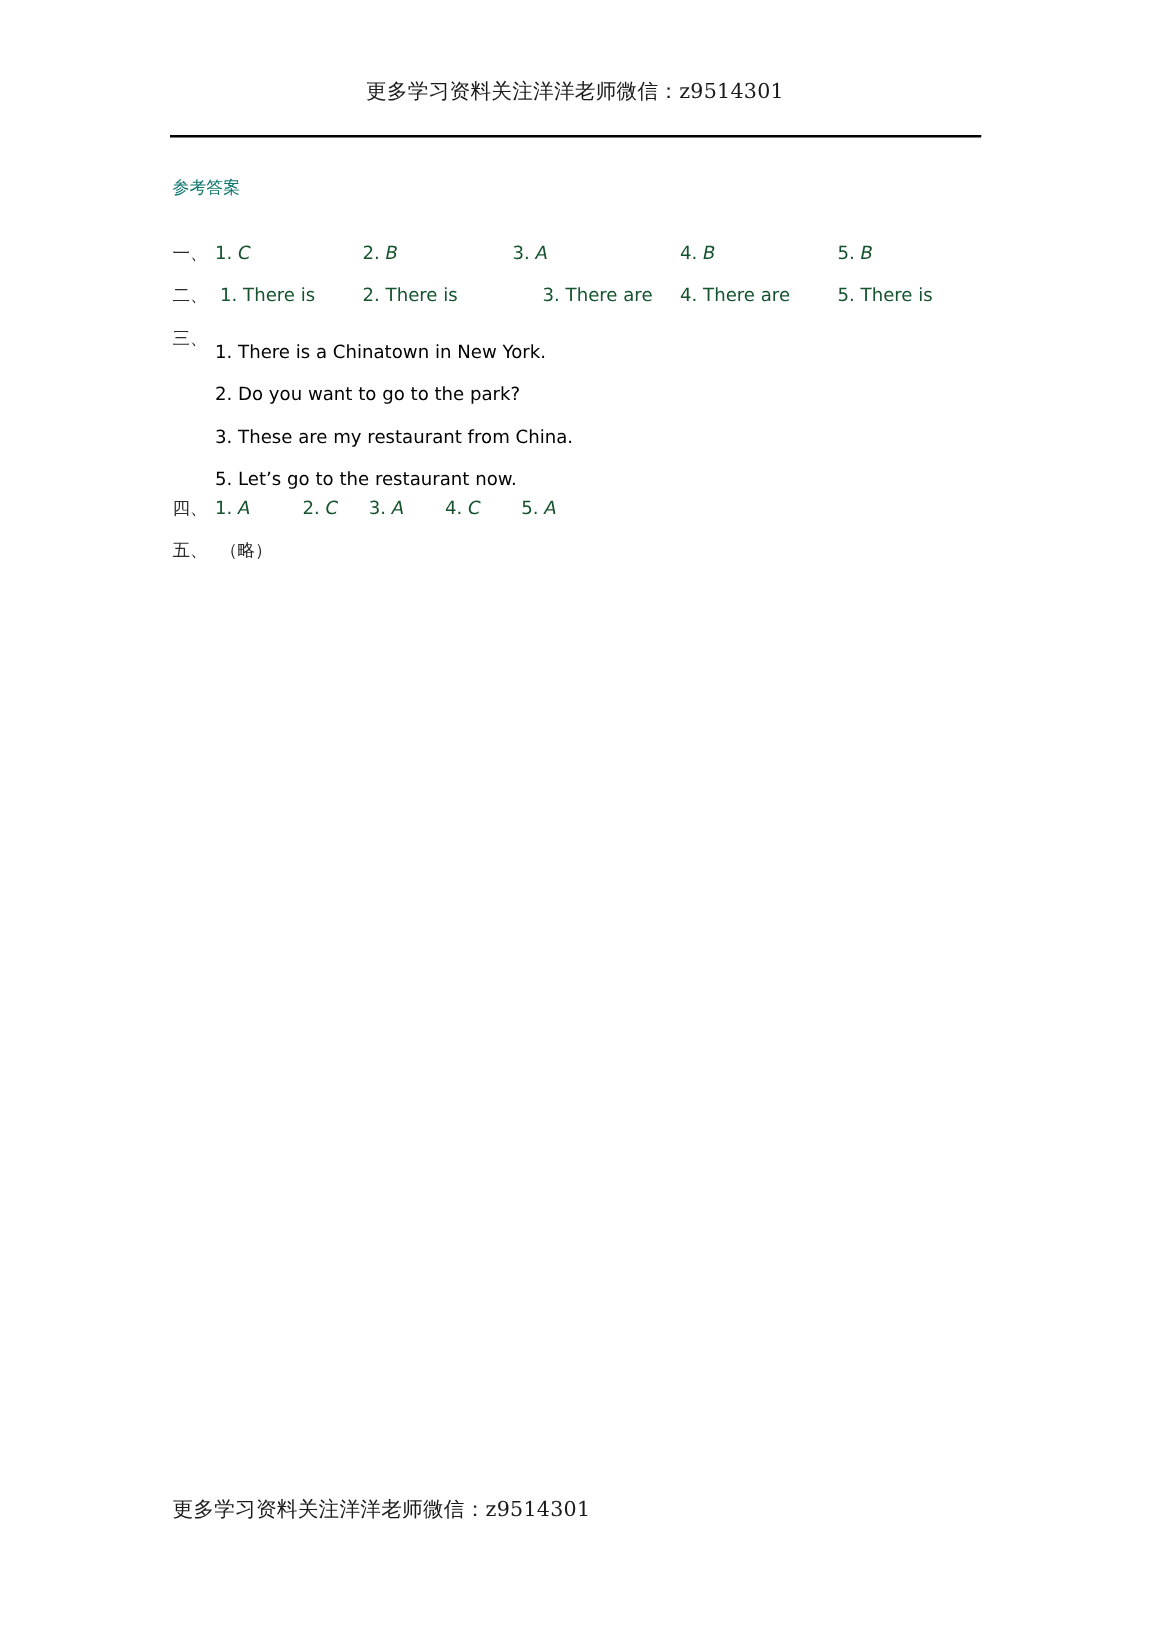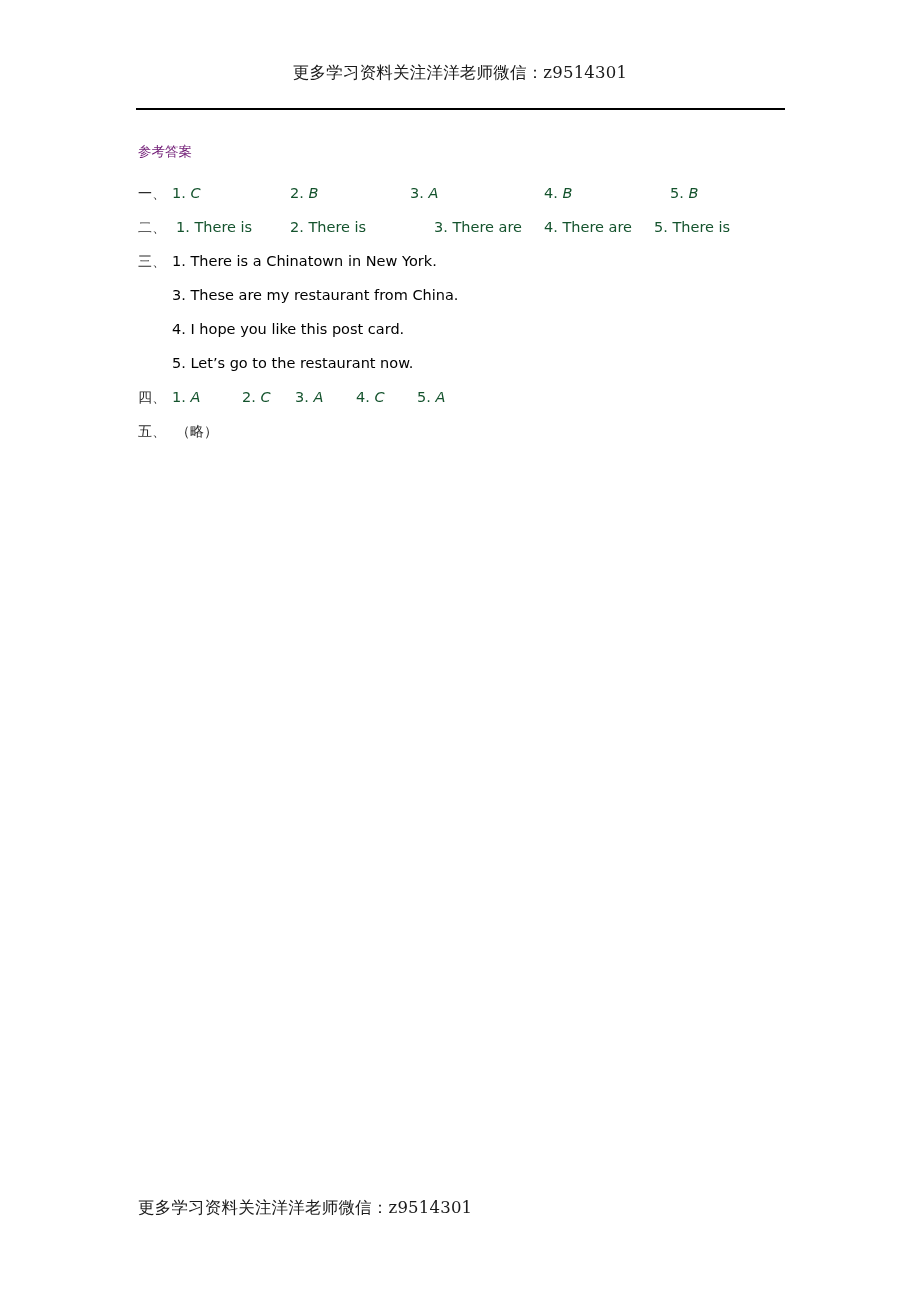--- a/index.html
+++ b/index.html
@@ -45,25 +45,25 @@
 
   
   .answers {
     position: absolute;
     top: 142px;
     left: 138px;
     width: 700px;
   }
 
   .doc-title {
-    font-family: Liberation Serif, serif;
+    font-family: Liberation Mono, monospace;
     font-size: 13.5px;
     line-height: 20px;
-    color: #701a75;
-    margin-bottom: 14px;
+    color: #0f766e;
+    margin-bottom: 24px;
   }
 
   .row {
     position: relative;
     height: 34px;
     line-height: 34px;
     white-space: nowrap;
   }
 
   .marker {
@@ -91,21 +91,21 @@
   .item .val {
     font-style: italic;
     letter-spacing: 0.3px;
   }
   .item .txt {
     font-style: normal;
   }
 
   .sentence {
     position: absolute;
-    top: 0;
+    top: 11px;
     left: 34px;
     font-family: "DejaVu Sans", sans-serif;
     font-size: 14.5px;
     color: #000000;
     text-align: right;
   }
 
   .plain {
     position: absolute;
     top: 0;
@@ -175,45 +175,45 @@
         <span class="txt">There is</span>
       </span>
       <span class="item" style="left:272px;margin-left:24px;">
         <span class="num">3.</span>
         <span class="txt">There are</span>
       </span>
       <span class="item" style="left:406px;">
         <span class="num">4.</span>
         <span class="txt">There are</span>
       </span>
-      <span class="item" style="left:516px;">
+      <span class="item" style="left:532px;">
         <span class="num">5.</span>
         <span class="txt">There is</span>
       </span>
     </div>
 
     <div class="row">
       <span class="marker">三、</span>
       <span class="sentence">
         <span class="num">1.</span>
         <span class="txt">There is a Chinatown in New York.</span>
       </span>
     </div>
     <div class="row">
       <span class="marker empty">一、</span>
       <span class="sentence">
+        <span class="num">2.</span>
+        <span class="txt">Do you want to go to the park?</span>
+      </span>
+    </div>
+    <div class="row">
+      <span class="marker empty">一、</span>
+      <span class="sentence">
         <span class="num">3.</span>
         <span class="txt">These are my restaurant from China.</span>
-      </span>
-    </div>
-    <div class="row">
-      <span class="marker empty">一、</span>
-      <span class="sentence">
-        <span class="num">4.</span>
-        <span class="txt">I hope you like this post card.</span>
       </span>
     </div>
     <div class="row">
       <span class="marker empty">一、</span>
       <span class="sentence">
         <span class="num">5.</span>
         <span class="txt">Let’s go to the restaurant now.</span>
       </span>
     </div>
 

